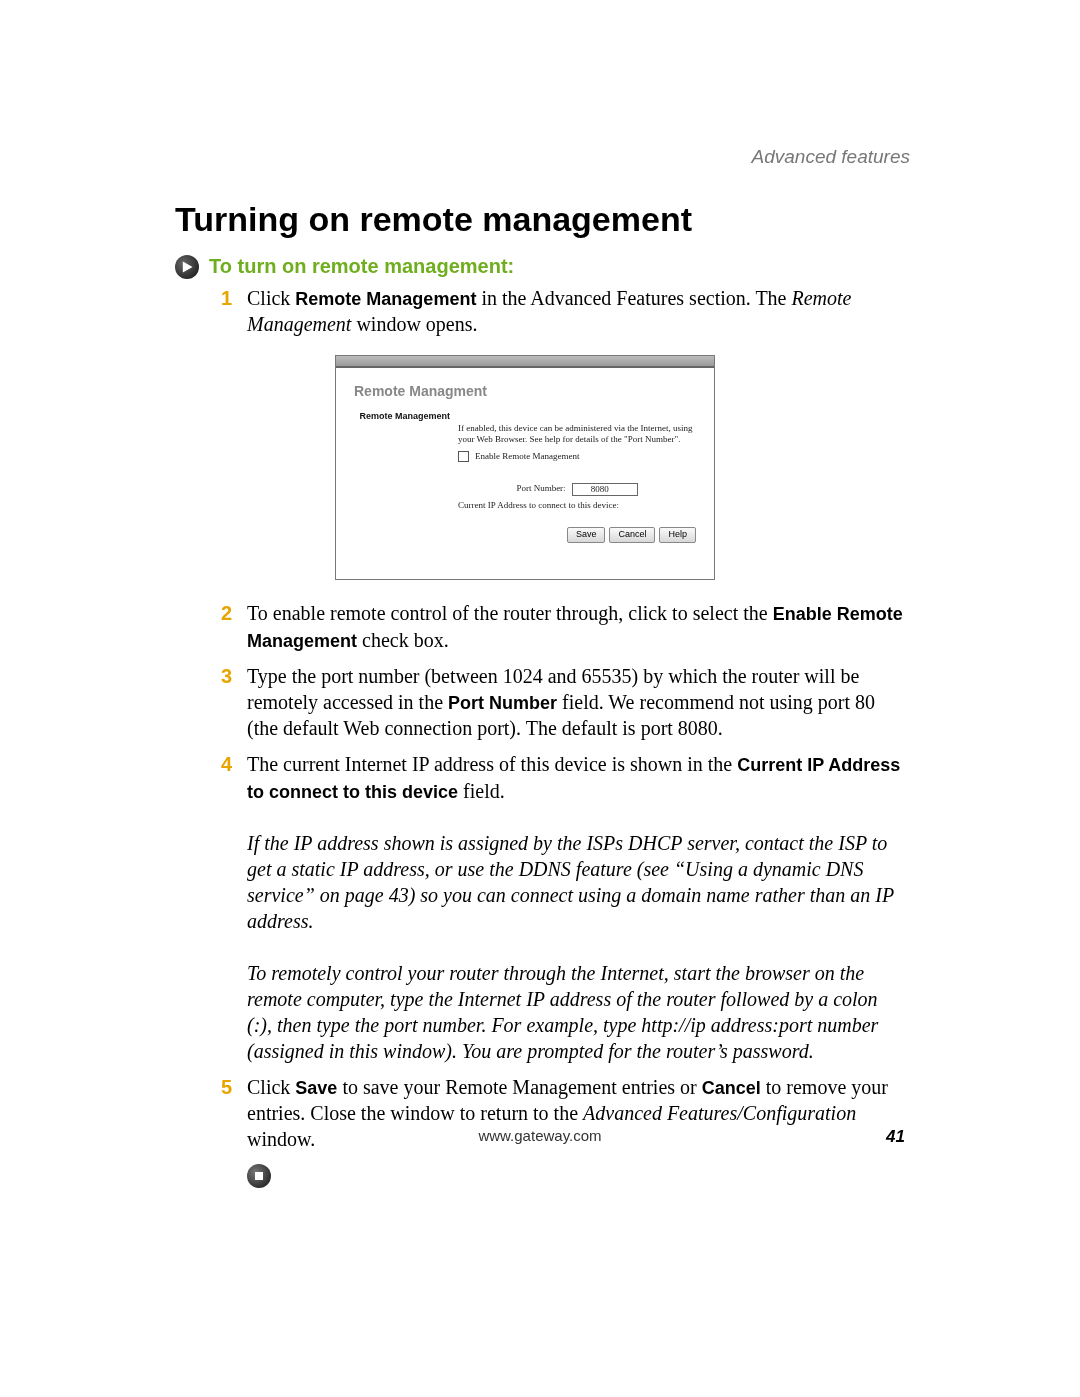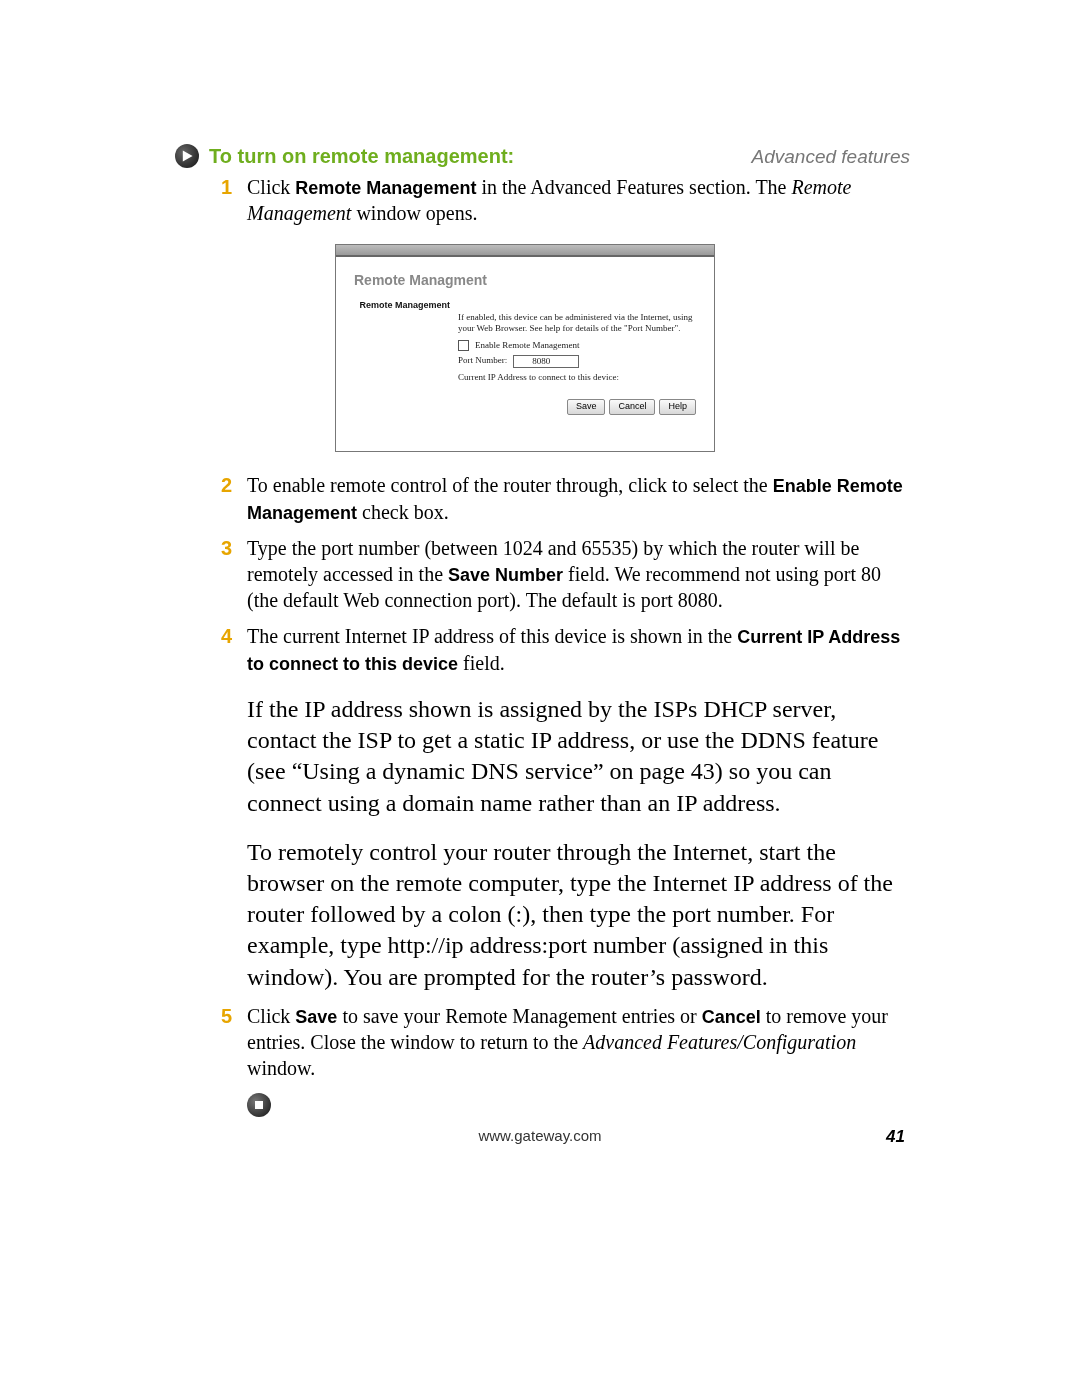--- a/index.html
+++ b/index.html
@@ -28,21 +28,20 @@
   }
   h1.section-title {
     font-family: Arial, Helvetica, sans-serif;
     font-weight: 700;
     font-size: 34px;
     margin: 60px 0 16px 0;
     letter-spacing: 0px;
   }
   .howto-row {
     display: flex;
-    align-items: center;
     gap: 10px;
     margin-top: 4px;
   }
   .arrow-ball {
     width: 24px;
     height: 24px;
     border-radius: 50%;
     background: radial-gradient(circle at 35% 35%, #666, #111);
     display:flex;
     align-items:center;
@@ -151,23 +150,24 @@
     font-family: Arial, Helvetica, sans-serif;
     font-size: 9px;
     padding: 1px 8px;
     background: linear-gradient(#fafafa,#d8d8d8);
     border: 1px solid #888;
     border-radius: 2px;
   }
   .fig-border > .fig-bottompad { height: 18px; background:#fff; }
 
   .body-para {
-    font-size: 24px;
+    font-size: 20px;
     line-height: 1.3;
-    margin: 18px 0 0 72px;
+    margin: 26px 0 0 72px;
+    font-style: italic;
   }
 
   .stop-ball {
     margin: 12px 0 0 72px;
     width: 24px; height:24px;
     border-radius:50%;
     background: radial-gradient(circle at 35% 35%, #777, #111);
     display:flex; align-items:center; justify-content:center;
   }
   .stop-ball svg { width: 10px; height: 10px; fill:#fff; }
@@ -196,20 +196,21 @@
     font-style: italic;
   }
 </style>
 </head>
 <body>
 
 <div class="page">
 
   <div class="running-head">Advanced features</div>
 
+  <h1 class="section-title">Turning on remote management</h1>
 
   <div class="howto-row">
     <span class="arrow-ball">
       <svg viewBox="0 0 10 10">
           <polygon points="2,1 9,5 2,9"></polygon>
         </svg>
     </span>
     <span class="howto-heading">To turn on remote management:</span>
   </div>
 
@@ -228,21 +229,21 @@
           <div class="fig-content">
             <div class="fig-title">Remote Managment</div>
             <div class="fig-grid">
               <div class="fig-label">Remote Management</div>
               <div>
                 <div class="fig-desc">If enabled, this device can be administered via the Internet, using your Web Browser. See help for details of the "Port Number".</div>
                 <div class="fig-line" style="margin-top:6px;">
                   <span class="fig-check"></span>
                   <span>Enable Remote Management</span>
                 </div>
-                <div class="fig-line" style="margin-top:3px;">
+                <div class="fig-line" style="margin-top:20px;justify-content:center;">
                   <span>Port Number:</span>
                   <span class="fig-input">8080</span>
                 </div>
                 <div class="fig-line" style="margin-top:4px;">
                   <span>Current IP Address to connect to this device:</span>
                 </div>
               </div>
             </div>
             <div class="fig-buttons">
               <span class="fig-btn">Save</span>
@@ -256,21 +257,21 @@
     </li>
 
     <li>
       <span class="inline">To enable remote control of the router through, click to select the </span>
       <span class="inline bold-sans">Enable Remote Management</span>
       <span class="inline"> check box.</span>
     </li>
 
     <li>
       <span class="inline">Type the port number (between 1024 and 65535) by which the router will be remotely accessed in the </span>
-      <span class="inline bold-sans">Save Number</span>
+      <span class="inline bold-sans">Port Number</span>
       <span class="inline"> field. We recommend not using port 80 (the default Web connection port). The default is port 8080.</span>
     </li>
 
     <li>
       <span class="inline">The current Internet IP address of this device is shown in the </span>
       <span class="inline bold-sans">Current IP Address to connect to this device</span>
       <span class="inline"> field.</span>
 
       <div class="body-para" style="margin-left:0;">If the IP address shown is assigned by the ISPs DHCP server, contact the ISP to get a static IP address, or use the DDNS feature (see “Using a dynamic DNS service” on page 43) so you can connect using a domain name rather than an IP address.</div>
       <div class="body-para" style="margin-left:0;">To remotely control your router through the Internet, start the browser on the remote computer, type the Internet IP address of the router followed by a colon (:), then type the port number. For example, type http://ip address:port number (assigned in this window). You are prompted for the router’s password.</div>

